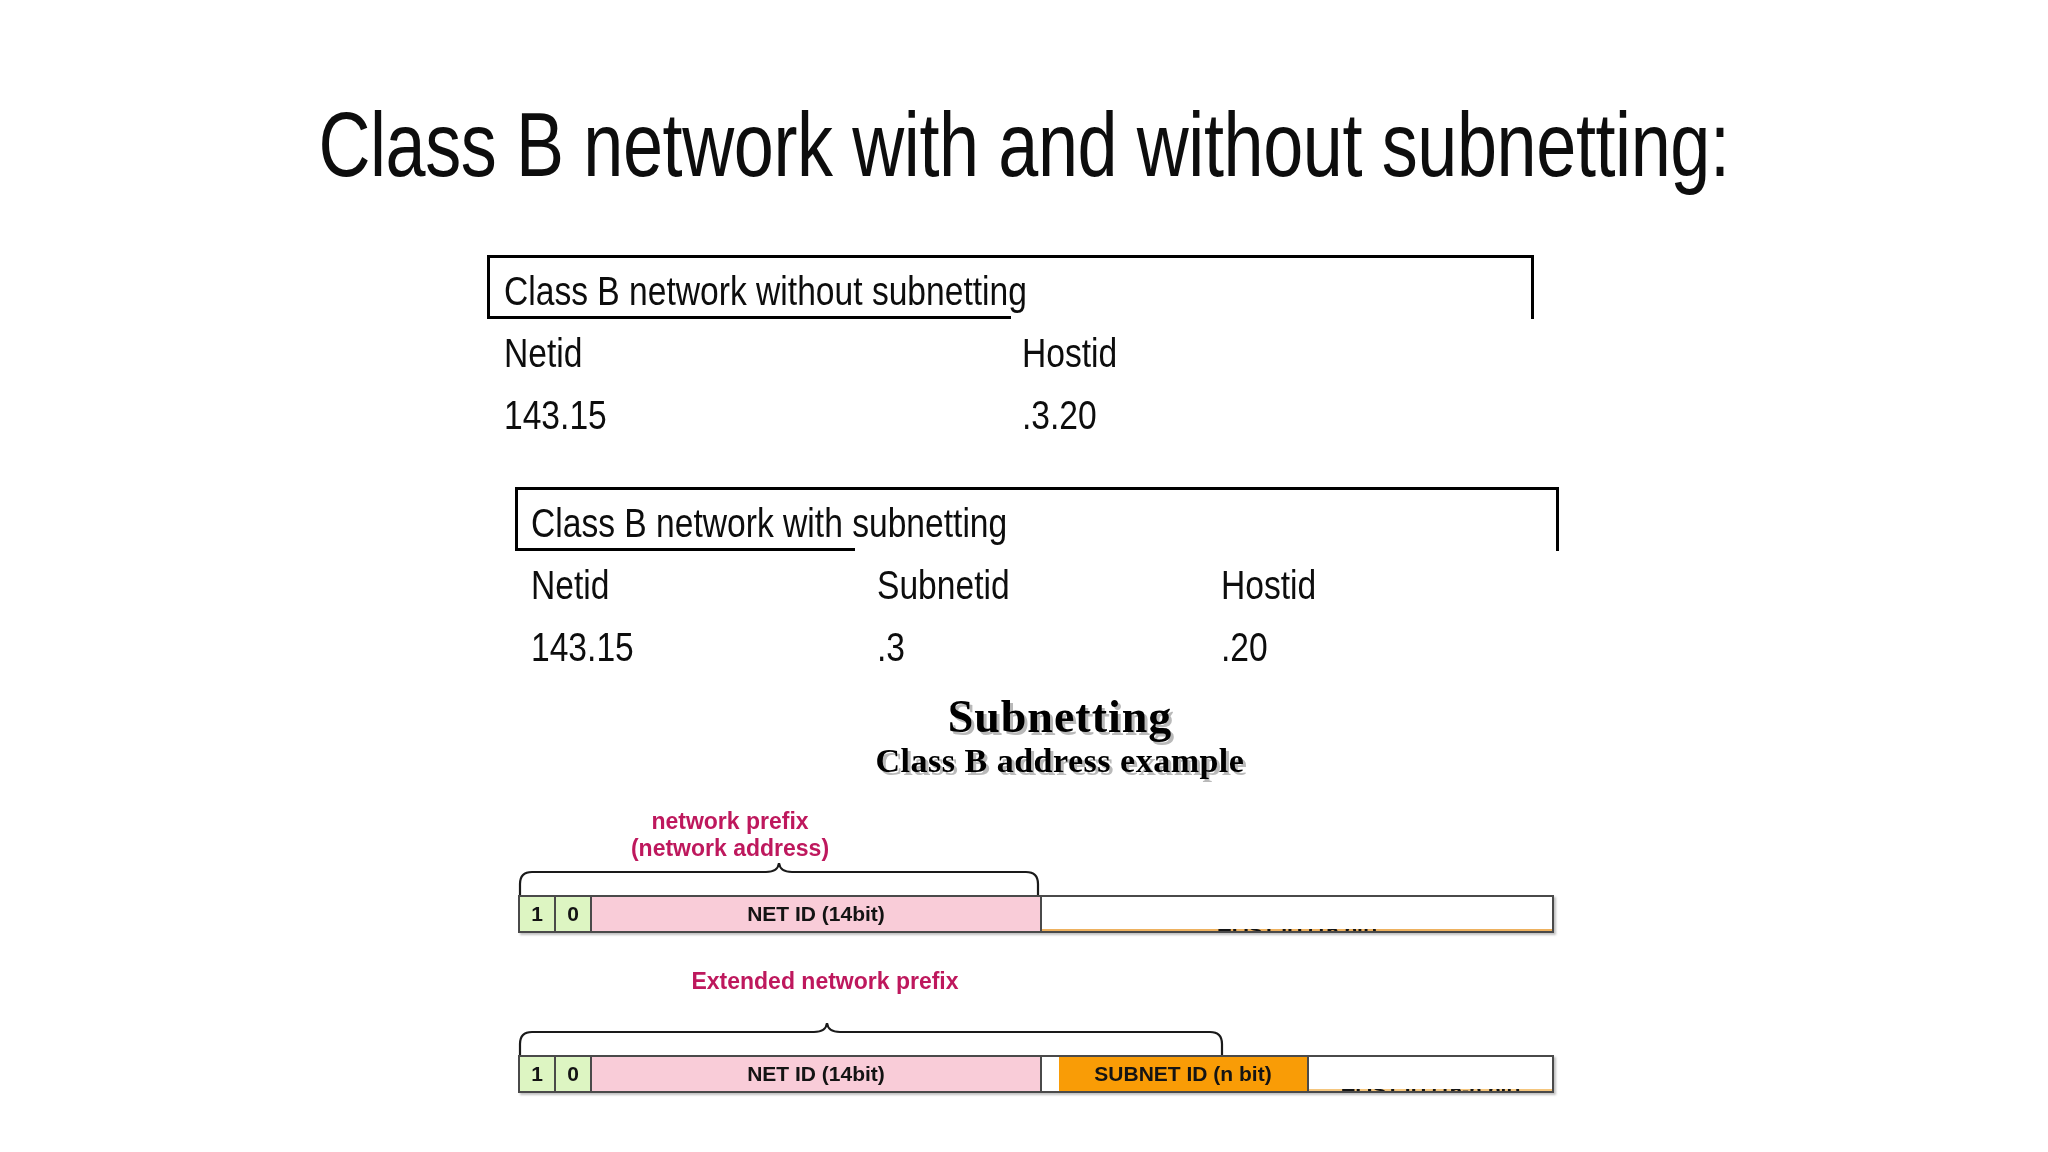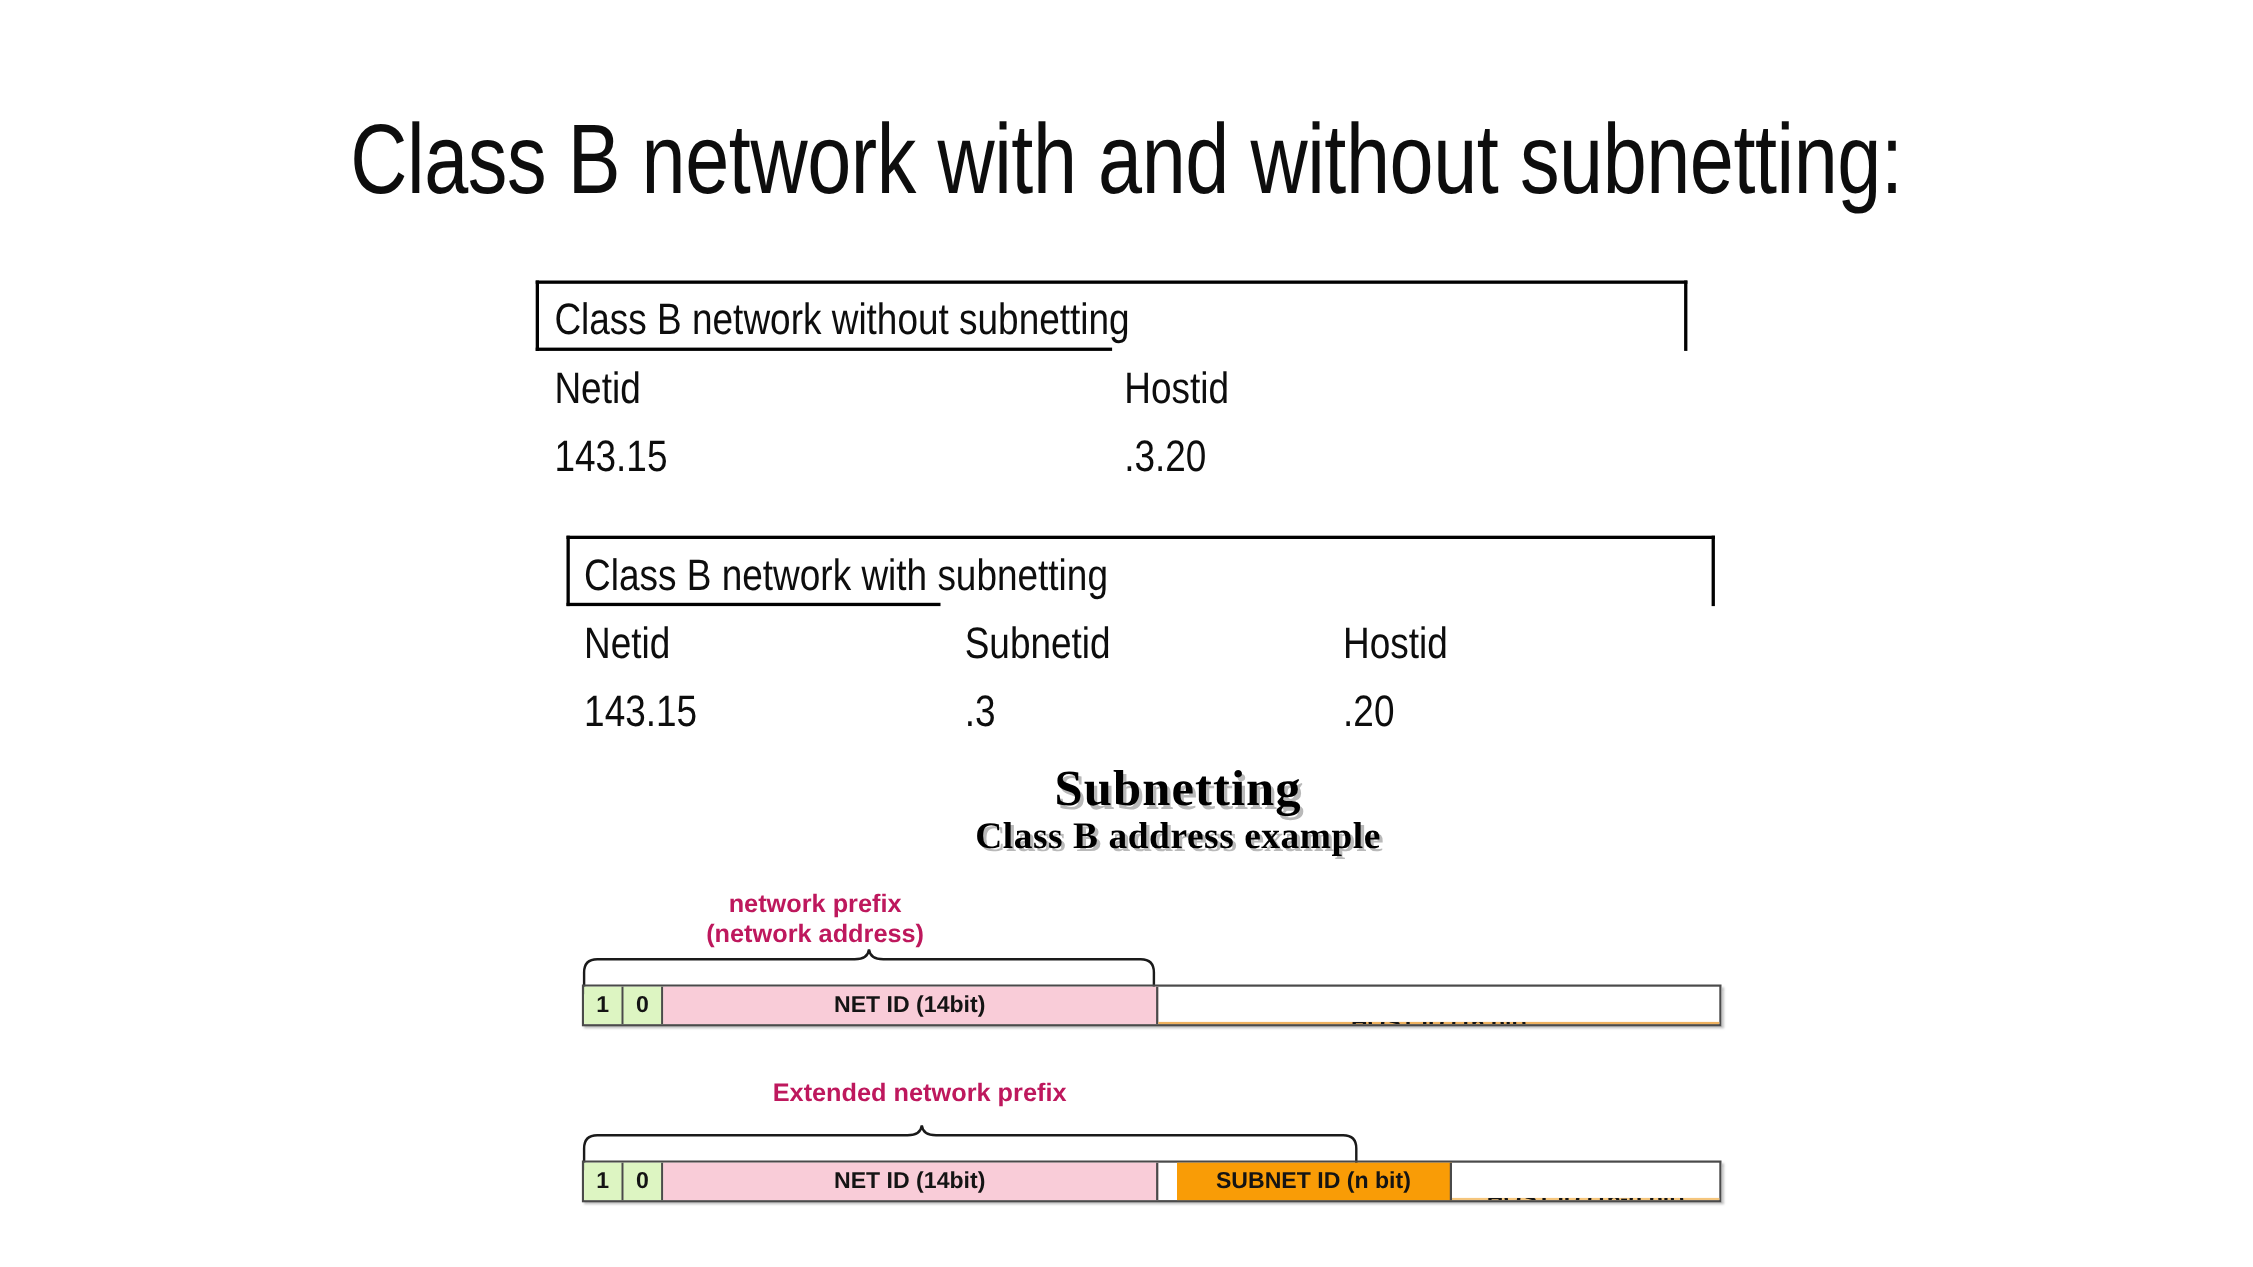--- a/index.html
+++ b/index.html
@@ -61,21 +61,21 @@
   .rule {
     position: absolute;
     background: #000000;
   }
   .rule-h { height: 3px; }
   .rule-v { width: 3px; }
 
   
   #figure {
     position: absolute;
-    left: 11px;
+    left: 0;
     top: 690px;
     width: 1836px;
     height: 440px;
     padding-left: 36px;
   }
   .fig-heading {
     position: absolute;
     width: 2048px;
     text-align: center;
     font-family: "Liberation Serif", serif;
@@ -193,21 +193,21 @@
       <span>0</span>
     </div>
     <div class="seg" style="width:450px; background:#f9ccd8;">
       <span>NET ID (14bit)</span>
     </div>
     <div class="seg" style="flex:1; background:#eeb15e;">
       <span>HOST ID (16 bit)</span>
     </div>
   </div>
 
-  <div class="brace-label" style="left:560px; top:278px; width:530px;margin-top:12px;">
+  <div class="brace-label" style="left:560px; top:278px; width:530px;">
     <div>Extended network prefix</div>
   </div>
 
   <svg class="brace-svg" style="left:518px; top:332px;" width="720" height="42" viewBox="0 0 720 42">
     <path d="M2,41 L2,22 Q2,10 14,10 L296,10 Q308,10 309,1 Q310,10 322,10 L692,10 Q704,10 704,22 L704,41" fill="none" stroke="#1a1a1a" stroke-width="2.2" stroke-linecap="round"></path>
   </svg>
 
   <div class="addr-bar" style="left:518px; top:365px; width:1036px;">
     <div class="seg" style="width:36px; background:#ddf5c2;">
       <span>1</span>

